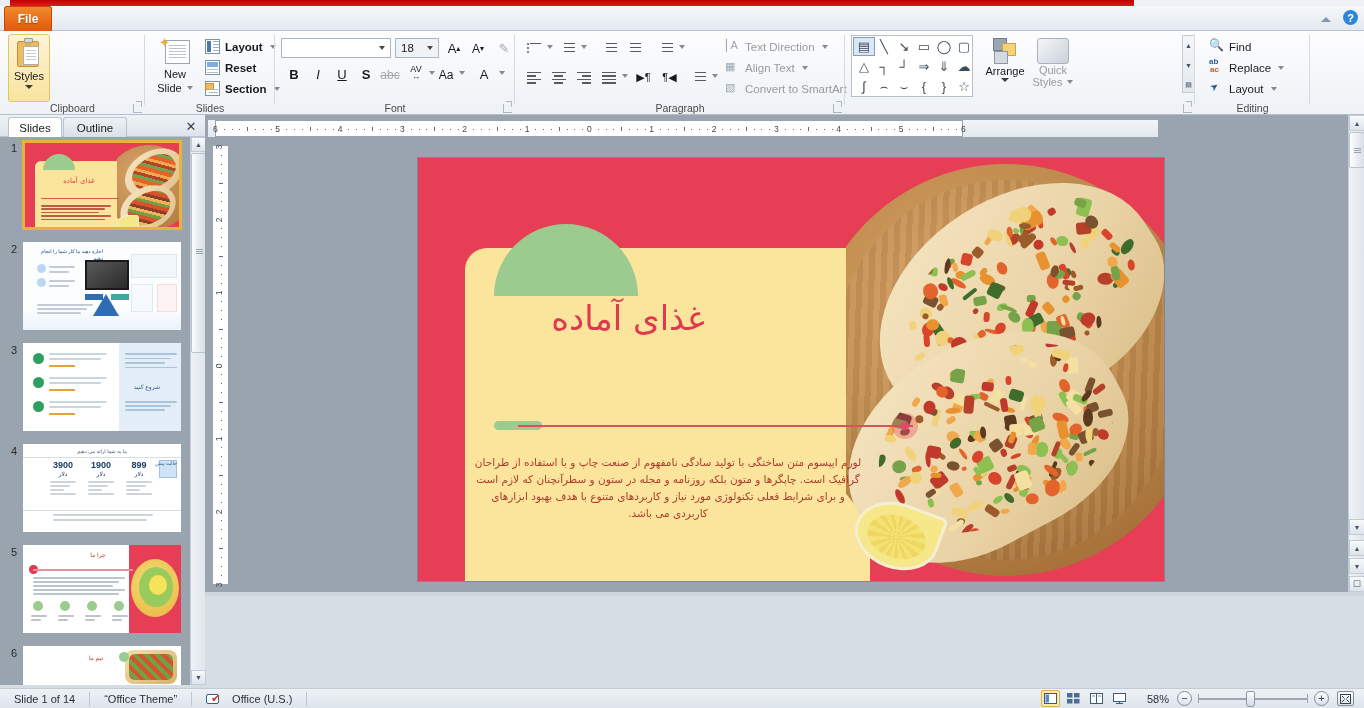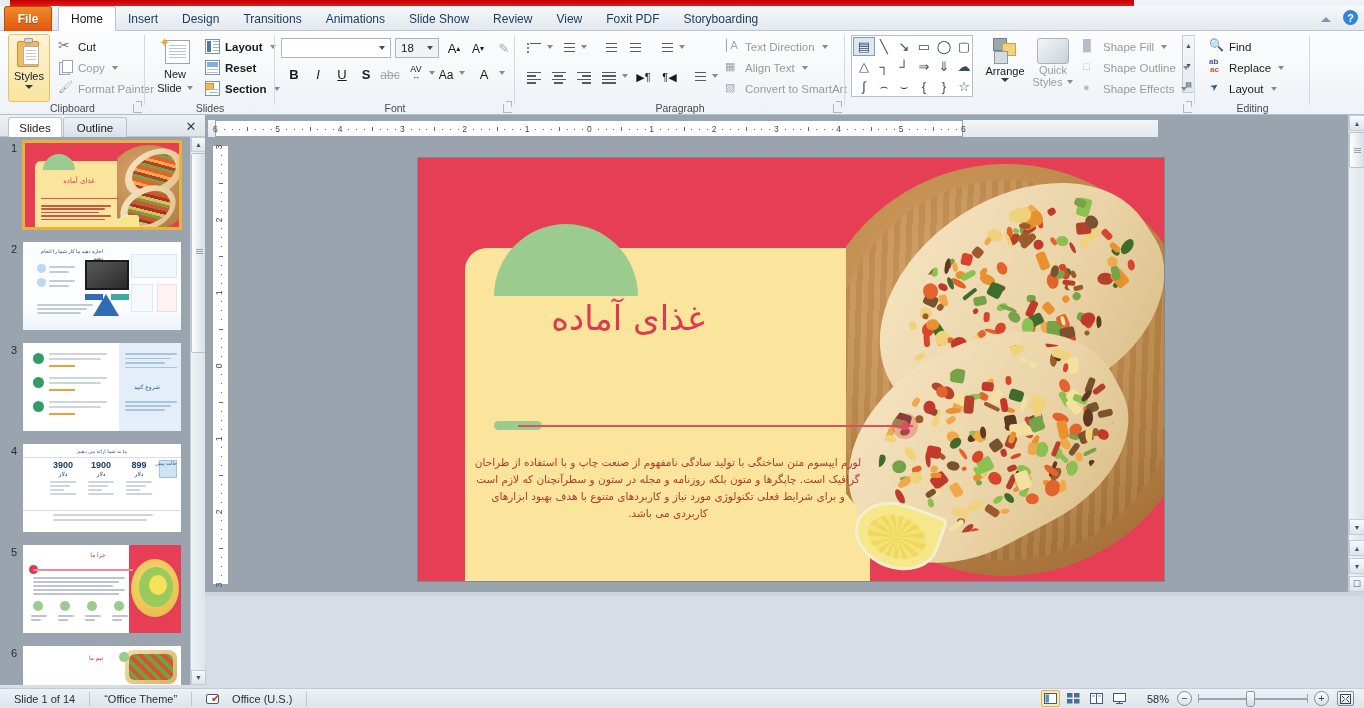--- a/index.html
+++ b/index.html
@@ -262,64 +262,37 @@
 
 <div id="app">
 
   <div class="titlestrip">
     <div class="corner-l"></div>
     <div class="corner-r"></div>
   </div>
 
   <div class="tabbar">
     <div class="filetab">File</div>
-    <div class="tabs" id="tablist">
-        <div class="tab active">Home</div>
-        <div class="tab">Insert</div>
-        <div class="tab">Design</div>
-        <div class="tab">Transitions</div>
-        <div class="tab">Animations</div>
-        <div class="tab">Slide Show</div>
-        <div class="tab">Review</div>
-        <div class="tab">View</div>
-        <div class="tab">Foxit PDF</div>
-        <div class="tab">Storyboarding</div>
-      </div>
     <div class="winbtns">
       <div class="ico-up"></div>
       <div class="ico-help">?</div>
     </div>
   </div>
 
   <div class="ribbon">
 
     <div class="grp" style="left:0;width:145px;">
       <div class="paste-btn">
         <div class="clipboard-img">
           <div class="board"></div>
             <div class="clip"></div>
             <div class="page"></div>
         </div>
         <div class="paste-label">Styles</div>
         <div class="paste-arrow"></div>
-      </div>
-      <div style="position:absolute;left:54px;top:5px;">
-        <div class="cmd enabled">
-          <span class="mini-ico ic-cut"></span>
-          <span>Cut</span>
-        </div>
-        <div class="cmd">
-          <span class="mini-ico ic-copy"></span>
-          <span>Copy</span>
-          <span class="drop-arrow"></span>
-        </div>
-        <div class="cmd">
-          <span class="mini-ico ic-brush"></span>
-          <span>Format Painter</span>
-        </div>
       </div>
       <div class="glabel">Clipboard</div>
       <div class="dialog-launcher"></div>
       <div class="gsep"></div>
     </div>
 
     <div class="grp" style="left:145px;width:130px;">
       <div class="newslide">
         <div class="ns-img">
           <div class="pg"></div>
@@ -580,37 +553,20 @@
 
       <div class="qstyles">
         <div class="qs-img"></div>
         <div style="font-size:11px;color:#9a9a9a;">Quick</div>
         <div style="font-size:11px;color:#9a9a9a;display:flex;gap:3px;align-items:center;">
           <span>Styles</span>
           <span class="drop-arrow"></span>
         </div>
       </div>
 
-      <div style="position:absolute;left:238px;top:5px;">
-        <div class="pcmd">
-          <span class="mini-ico" style="font-size:11px;color:#b4bec8;">█</span>
-          <span>Shape Fill</span>
-          <span class="drop-arrow"></span>
-        </div>
-        <div class="pcmd">
-          <span class="mini-ico" style="font-size:11px;color:#b4bec8;">□</span>
-          <span>Shape Outline</span>
-          <span class="drop-arrow"></span>
-        </div>
-        <div class="pcmd">
-          <span class="mini-ico" style="font-size:11px;color:#b4bec8;">●</span>
-          <span>Shape Effects</span>
-          <span class="drop-arrow"></span>
-        </div>
-      </div>
       <div class="dialog-launcher"></div>
       <div class="gsep"></div>
     </div>
 
     <div class="grp" style="left:1195px;width:115px;">
       <div style="position:absolute;left:10px;top:5px;">
         <div class="cmd enabled">
           <span class="mini-ico ic-find"></span>
           <span>Find</span>
         </div>

